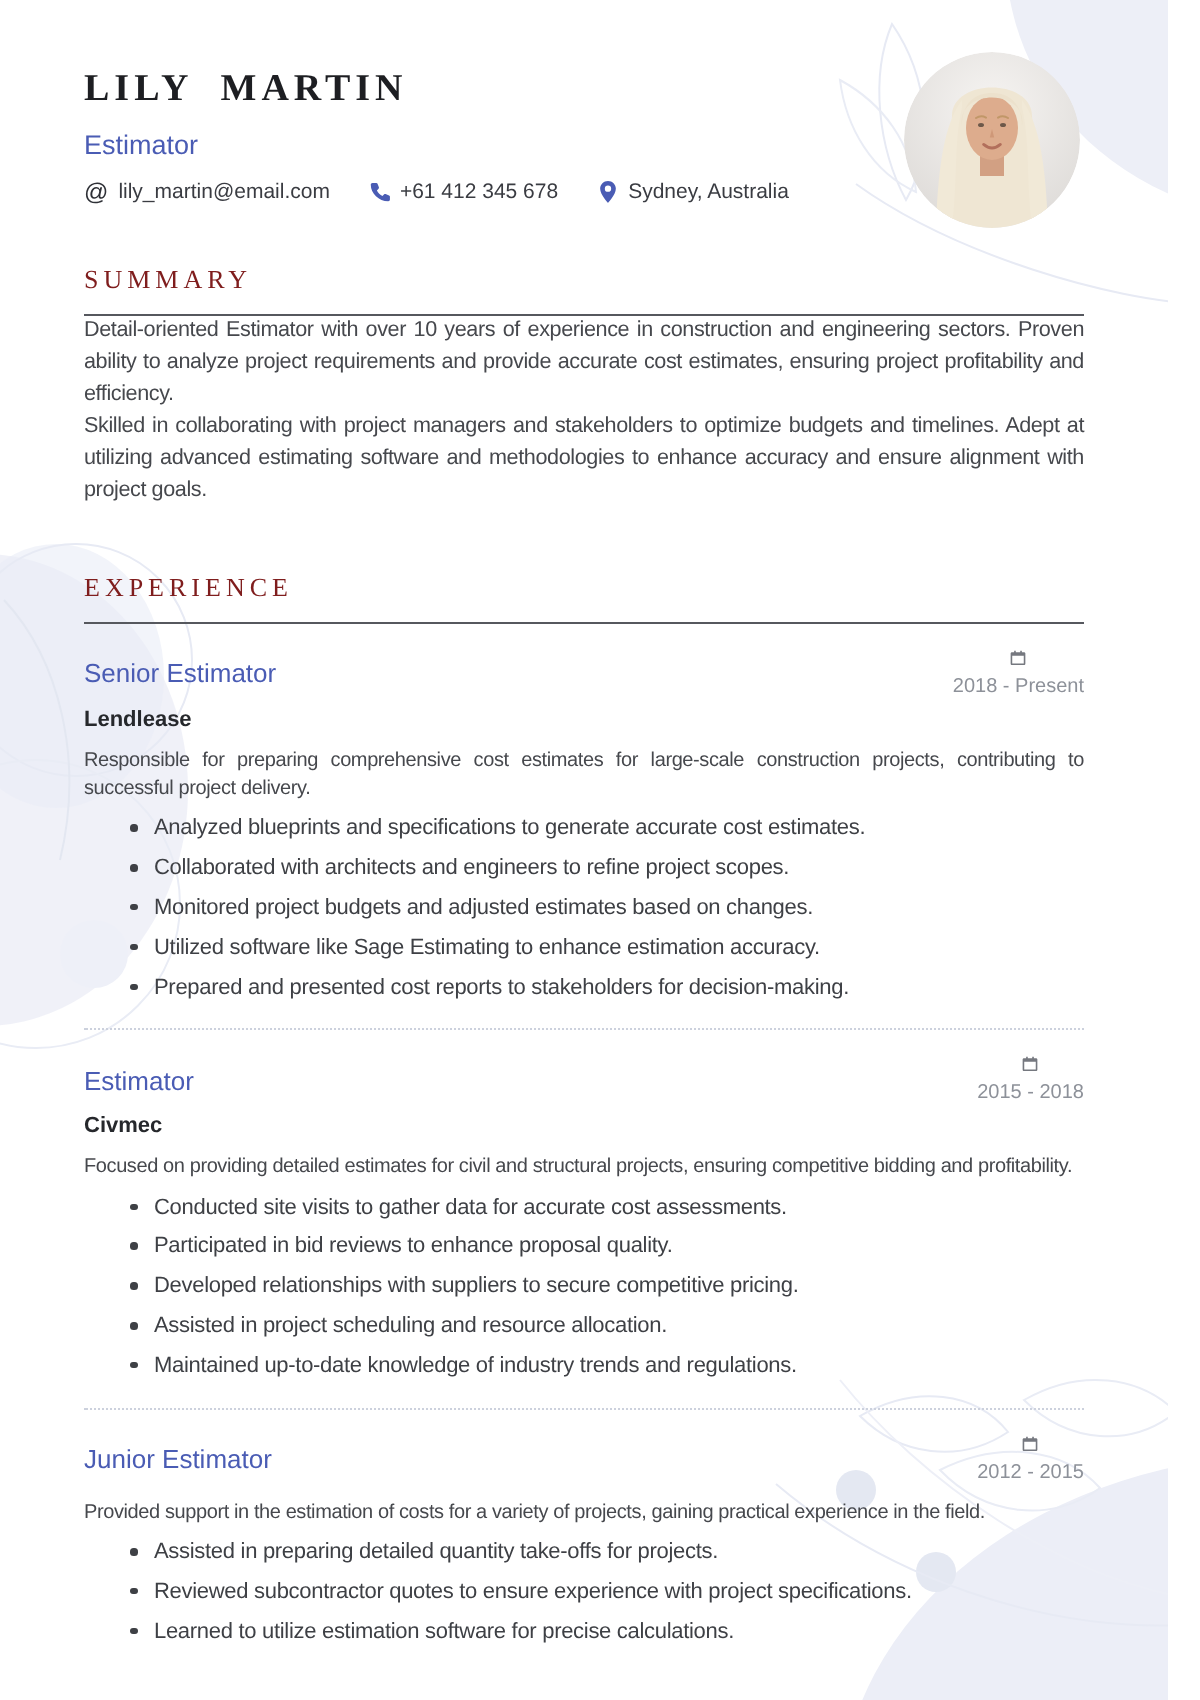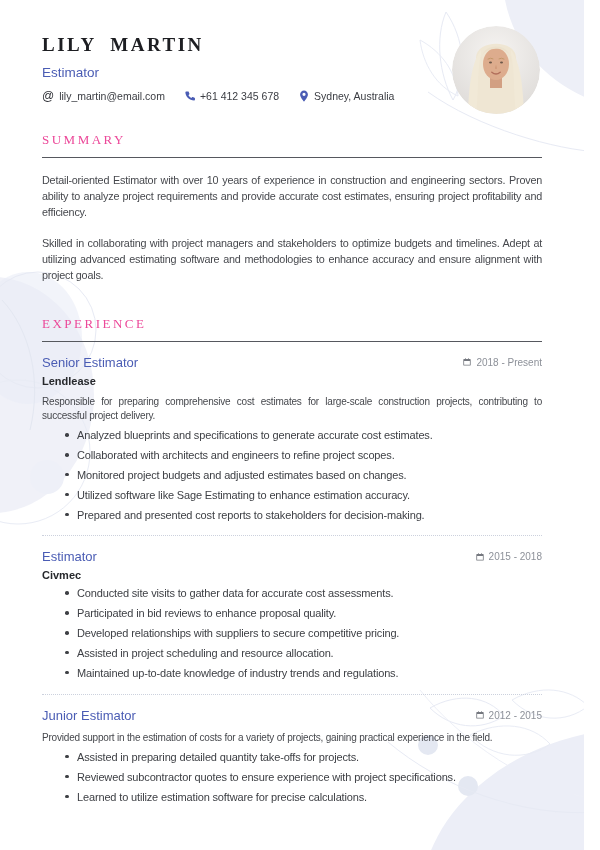--- a/index.html
+++ b/index.html
@@ -64,29 +64,29 @@
   }
 
   
   .section-summary { margin-top: 30px; }
   .section-experience { margin-top: 32px; }
   .section-heading {
     font-family: "Liberation Serif", "DejaVu Serif", serif;
     font-size: 13px;
     font-weight: 500;
     letter-spacing: 2.5px;
-    color: #ec4899;
+    color: #7f1d1d;
   }
   .rule {
     border: none;
     border-top: 1px solid #56585e;
     margin-top: 9px;
   }
   .para {
-    margin-top: 15px;
+    margin-top: 0;
     font-size: 10.8px;
     letter-spacing: -0.2px;
     line-height: 1.48;
     text-align: justify;
     color: #46484d;
   }
 
   
   .job { padding: 13px 0 13px 0; }
   .job + .job { border-top: 1px dotted #ccd1dd; }
@@ -99,20 +99,21 @@
     font-size: 13px;
     color: #4a5cb4;
   }
   .job-dates {
     display: flex;
     align-items: center;
     gap: 5px;
     font-size: 10px;
     color: #8d9199;
     white-space: nowrap;
+    flex-direction: column;
   }
   .job-company {
     margin-top: 5px;
     font-size: 11px;
     font-weight: 700;
     color: #26282c;
   }
   .job-desc {
     margin-top: 8px;
     font-size: 10px;
@@ -265,20 +266,21 @@
     <div class="job-head">
       <div class="job-title-text">Estimator</div>
       <div class="job-dates">
         <svg width="8" height="8" viewBox="0 0 10 10">
                   <path fill="#75787f" d="M2.6.4v1H1.2c-.44 0-.8.36-.8.8v6.4c0 .44.36.8.8.8h7.6c.44 0 .8-.36.8-.8V2.2c0-.44-.36-.8-.8-.8H7.4v-1h-1v1H3.6v-1h-1zM1.4 3.6h7.2v4.8H1.4V3.6z"></path>
                 </svg>
         <span>2015 - 2018</span>
       </div>
     </div>
     <div class="job-company">Civmec</div>
+    <p class="job-desc">Focused on providing detailed estimates for civil and structural projects, ensuring competitive bidding and profitability.</p>
     <ul class="job-bullets">
               <li>Conducted site visits to gather data for accurate cost assessments.</li>
               <li>Participated in bid reviews to enhance proposal quality.</li>
               <li>Developed relationships with suppliers to secure competitive pricing.</li>
               <li>Assisted in project scheduling and resource allocation.</li>
               <li>Maintained up-to-date knowledge of industry trends and regulations.</li>
             </ul>
   </article>
 
   <article class="job">

